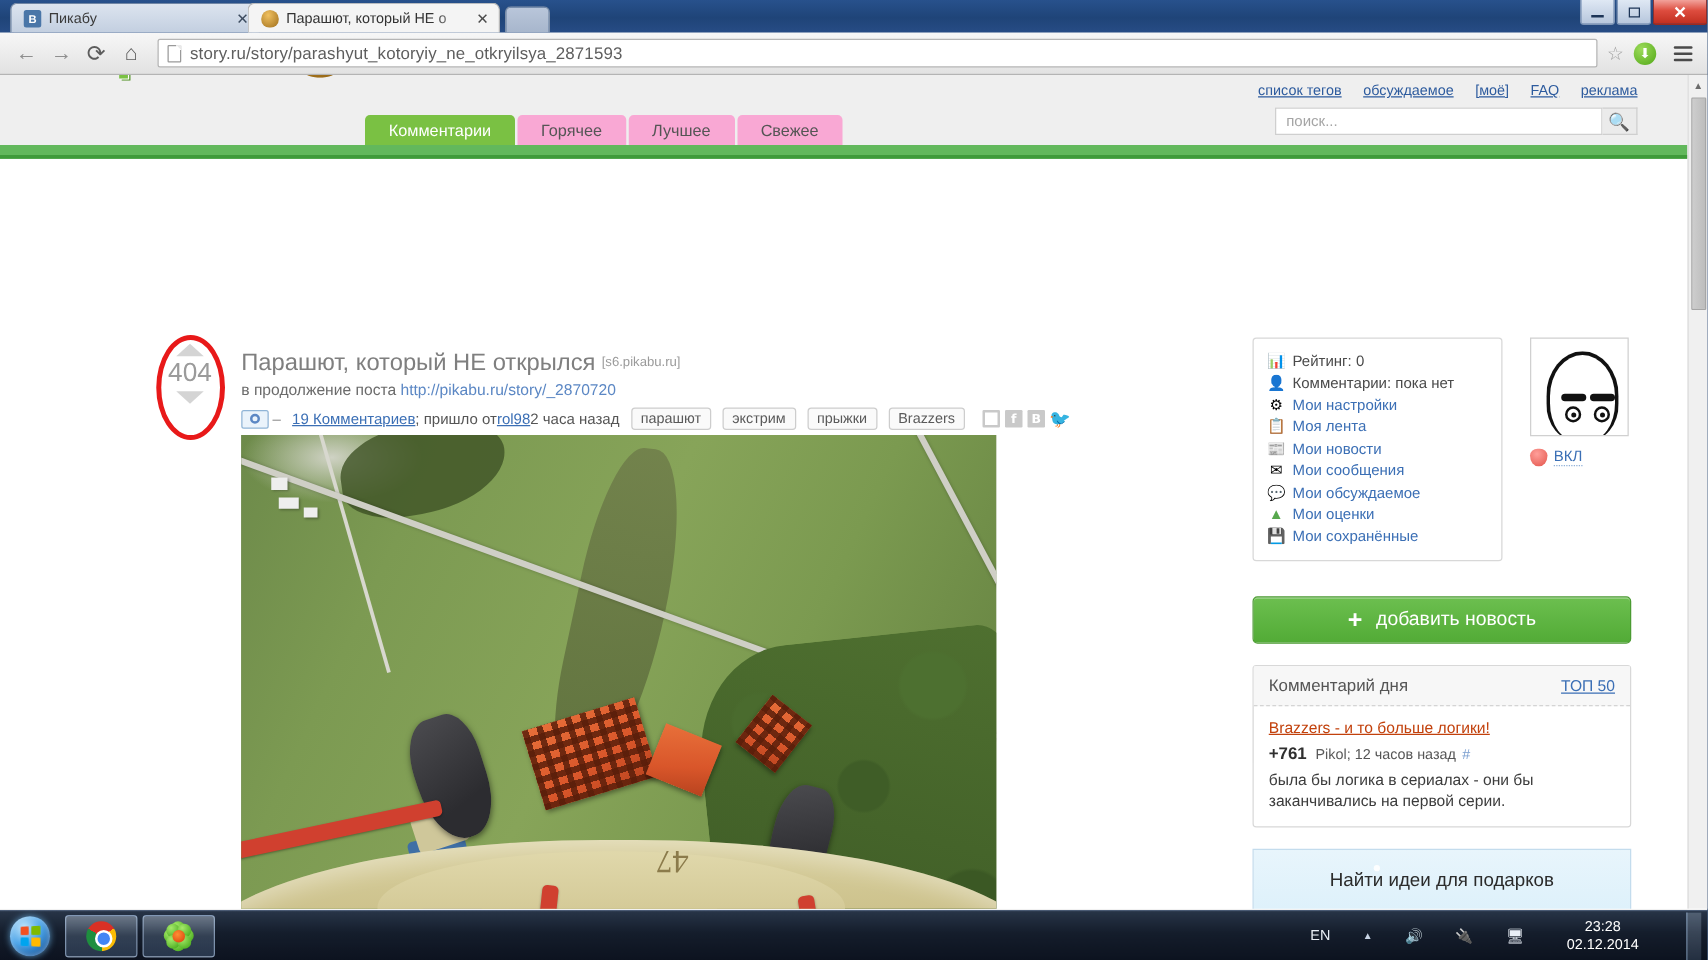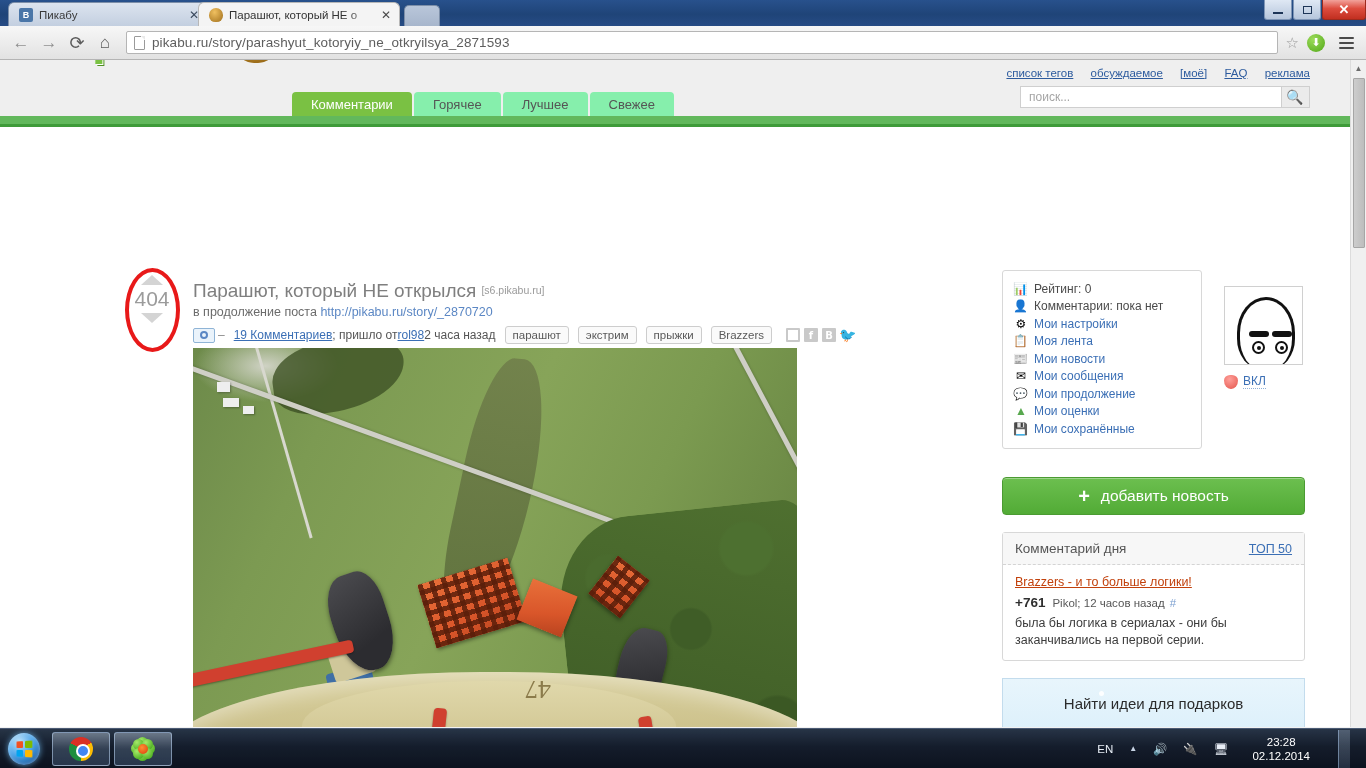--- a/index.html
+++ b/index.html
@@ -152,21 +152,21 @@
   }
   #logo .cup:after{
     content:""; position:absolute; left:4px; top:2px; width:30px;height:12px;
     background: radial-gradient(ellipse at 50% 40%, #5a3a12 0%, #3d2708 100%);
     border-radius:50%;
   }
 
   #navtabs { position:absolute; left:292px; bottom:0; display:flex; }
   .ntab {
     height:24px; padding:0 19px; display:flex;align-items:center;
-    font-size:13px; color:#555; background:#86efac;
+    font-size:13px; color:#555; background:#f9a8d4;
     border-radius:4px 4px 0 0; margin-right:2px;
   }
   .ntab.sel { background:#7ac143; color:#fff; }
 
   #searchwrap {
     position:absolute; right:40px; top:26px; display:flex; height:22px;
   }
   #searchbox {
     width: 262px; background:#fff; border:1px solid #cfcfcf;
     font-size:12px; color:#a5a5a5; padding:0 8px; display:flex;align-items:center;
@@ -308,21 +308,21 @@
   }
   #username { font-size:13.5px; color:#555; }
   #logouticon { color:#8a8a8a; font-size:13px; }
   #userlist { padding:7px 10px 9px; }
   .urow { display:flex; align-items:center; font-size:12px; margin:3.5px 0; }
   .urow .ui { width:16px; margin-right:5px; text-align:center; font-size:12px; }
   .urow .ulabel { color:#3b6fb5; }
   .urow.plain .ulabel { color:#4a4a4a; }
 
   #avatarbox {
-    position:absolute; left:222px; top:16px; width:81px;
+    position:absolute; left:222px; top:0; width:81px;
   }
   #avatar {
     width:79px;height:79px; background:#fff; border:1px solid #d0d0d0; position:relative; overflow:hidden;
   }
   #avatar .head {
     position:absolute; left:12px; top:10px; width:58px; height:72px;
     border:3px solid #111; border-radius: 50% 50% 42% 42%;
     border-bottom:none; background:#fff;
   }
   #avatar .brow {
@@ -404,21 +404,21 @@
   .chrome-ico:after{content:"";position:absolute;left:7px;top:7px;width:10px;height:10px;border-radius:50%;
     background:#4285f4; border:2px solid #fff;}
   .icq-ico { width:24px;height:24px; position:relative; }
   .icq-ico i {
     position:absolute; width:11px;height:11px;border-radius:50%;
     background: radial-gradient(circle at 35% 30%, #a6e96a, #37a10f);
   }
   .icq-ico .core { left:7px;top:7px;width:10px;height:10px;
     background: radial-gradient(circle at 40% 35%, #ff8f33, #d93b0b); z-index:2;}
 
-  #tray { margin-left:auto; display:flex; align-items:center; gap:16px; padding-right:16px; color:#e8eef6; font-size:11.5px;}
+  #tray { margin-left:auto; display:flex; align-items:center; gap:26px; padding-right:5px; color:#e8eef6; font-size:11.5px;}
   #tray .tiny { font-size:8px; color:#c8d4e4; }
   #clock { text-align:center; line-height:14px; font-size:11.5px; color:#fff; padding:0 8px;}
   #showdesk { width:12px; height:38px; margin-left:4px; border-left:1px solid rgba(170,200,235,.5);
     background: linear-gradient(180deg, rgba(210,230,250,.25), rgba(140,175,215,.18)); }
 </style>
 </head>
 <body>
 
 <div id="desktop"></div>
 
@@ -448,21 +448,21 @@
     </div>
   </div>
 
   <div id="toolbar">
     <div class="navbtn">←</div>
     <div class="navbtn">→</div>
     <div class="navbtn dark" style="font-size:18px;">⟳</div>
     <div class="navbtn dark">⌂</div>
     <div id="omnibox">
       <span id="omni-pageicon"></span>
-      <span id="omni-url">pikabu.ru/story/parashyut_kotoryiy_ne_otkryilsya_2871593</span>
+      <span id="omni-url">story.ru/story/parashyut_kotoryiy_ne_otkryilsya_2871593</span>
     </div>
     <div id="star">☆</div>
     <div id="dlbtn">⬇</div>
     <div id="menubtn">
         <span></span>
         <span></span>
         <span></span>
       </div>
   </div>
 
@@ -588,21 +588,21 @@
               <div class="urow">
                 <span class="ui">📰</span>
                 <span class="ulabel">Мои новости</span>
               </div>
               <div class="urow">
                 <span class="ui">✉</span>
                 <span class="ulabel">Мои сообщения</span>
               </div>
               <div class="urow">
                 <span class="ui">💬</span>
-                <span class="ulabel">Мои продолжение</span>
+                <span class="ulabel">Мои обсуждаемое</span>
               </div>
               <div class="urow">
                 <span class="ui" style="color:#58a84e;">▲</span>
                 <span class="ulabel">Мои оценки</span>
               </div>
               <div class="urow">
                 <span class="ui">💾</span>
                 <span class="ulabel">Мои сохранённые</span>
               </div>
             </div>

